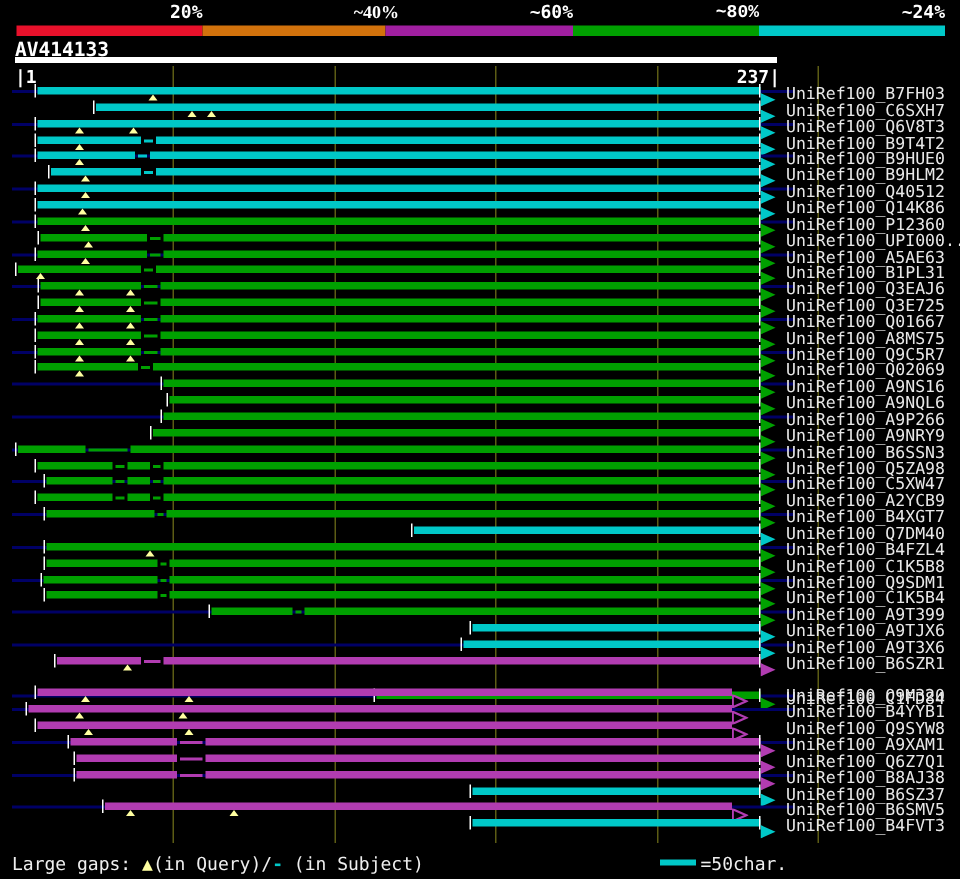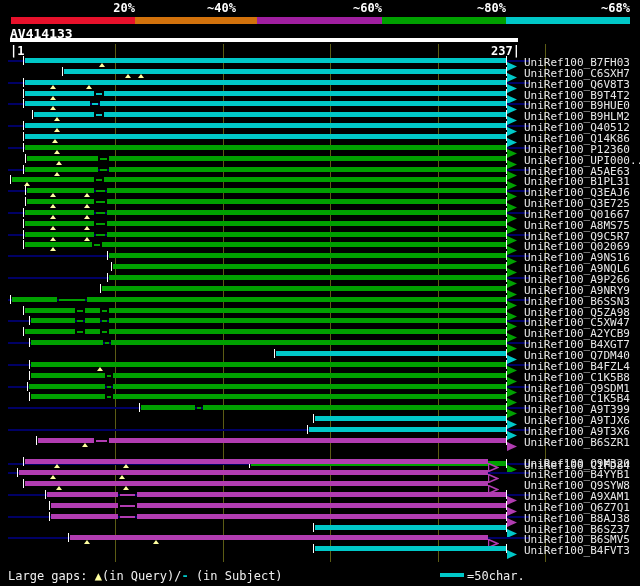--- a/index.html
+++ b/index.html
@@ -29,27 +29,27 @@
   #unit-text{position:absolute;left:467px;top:569px;font:12px "DejaVu Sans Mono",monospace;color:#efefef;}
 </style>
 </head>
 <body>
 
 <div id="app">
   <div id="scale-bar">
       <div class="scale-seg" style="left: 11px; width: 124px; background: rgb(232, 17, 43);"></div>
       <div class="scale-label" style="right: 505px;">20%</div>
       <div class="scale-seg" style="left: 135px; width: 122px; background: rgb(210, 114, 12);"></div>
-      <div class="scale-label" style="right: 404px;">~40%</div>
+      <div class="scale-label" style="right: 374px; font-family: Liberation Serif, serif;">~40%</div>
       <div class="scale-seg" style="left: 257px; width: 125px; background: rgb(160, 31, 160);"></div>
       <div class="scale-label" style="right: 258px;">~60%</div>
       <div class="scale-seg" style="left: 382px; width: 124px; background: rgb(0, 160, 0);"></div>
-      <div class="scale-label" style="right: 134px;">~80%</div>
+      <div class="scale-label" style="right: 134px; font-family: Liberation Mono, monospace;">~80%</div>
       <div class="scale-seg" style="left: 506px; width: 124px; background: rgb(0, 200, 200);"></div>
-      <div class="scale-label" style="right: 10px;">~68%</div>
+      <div class="scale-label" style="right: 10px;">~24%</div>
     </div>
   <div id="title">AV414133</div>
   <div id="query-bar"></div>
   <div class="ruler-label" style="left:10px;">|1</div>
   <div class="ruler-label" style="right:120px;text-align:center;">237|</div>
   <div id="grid-layer">
       <div class="grid-line" style="left: 115px;"></div>
       <div class="grid-line" style="left: 223px;"></div>
       <div class="grid-line" style="left: 330px;"></div>
       <div class="grid-line" style="left: 438px;"></div>

